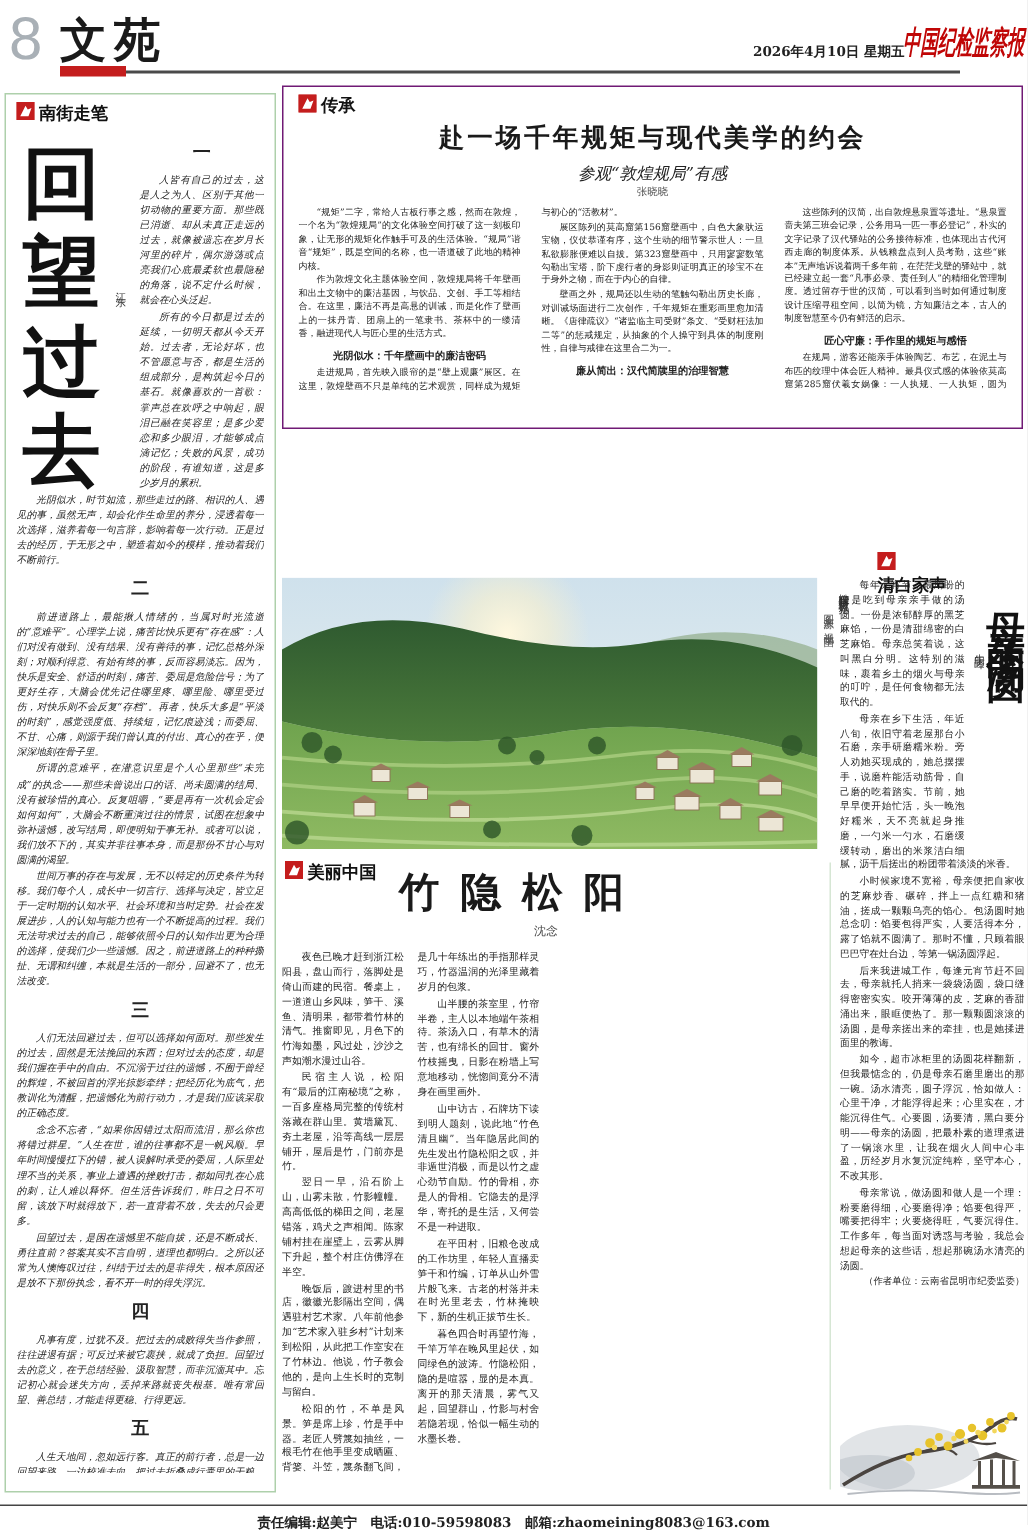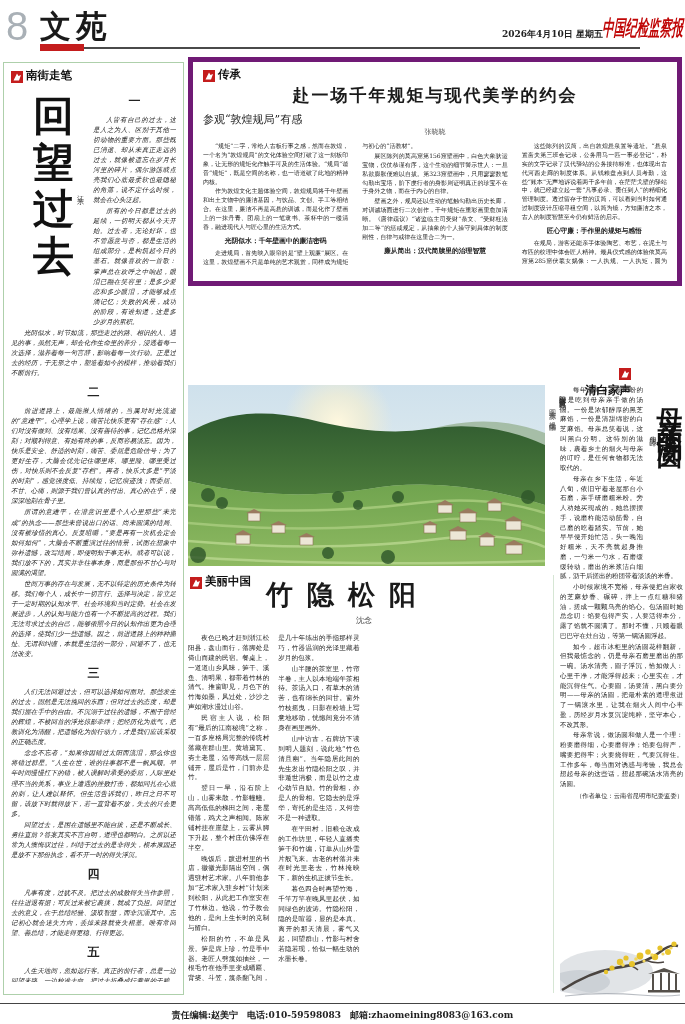--- a/index.html
+++ b/index.html
@@ -9,40 +9,40 @@
   .pagenum{position:absolute;left:6px;top:4px;font-size:40px;font-weight:300;color:#a9b0b6;
            font-family:"Liberation Sans",sans-serif;}
   .secname{position:absolute;left:40px;top:6px;font-size:31px;font-weight:700;letter-spacing:5px;}
   .mast-rule{position:absolute;left:40px;top:47px;width:600px;height:2px;background:#4a4a4a;}
   .mast-redbar{position:absolute;left:40px;top:44px;width:44px;height:7px;background:#c41d1d;z-index:2;}
   .mast-date{position:absolute;right:82px;top:28px;font-size:9px;font-weight:700;color:#222;}
   .logo{position:absolute;right:2px;top:14px;font-size:21px;font-weight:900;color:#c00606;
         white-space:nowrap;transform:scaleX(.55) skewX(-4deg);transform-origin:100% 50%;
         font-style:italic;letter-spacing:0px;}
   
-  .slabel{display:flex;align-items:flex-end;gap:3px;font-size:11.5px;font-weight:700;color:#111;}
+  .slabel{display:flex;align-items:flex-start;gap:3px;font-size:11.5px;font-weight:700;color:#111;}
   .flag{width:12px;height:12px;background:#c41d1d;display:inline-block;position:relative;flex:0 0 12px;}
   .flag svg{position:absolute;inset:0;}
   
-  .redbox{position:absolute;left:188px;top:57px;width:494px;height:229px;border:5px solid #701a75;
+  .redbox{position:absolute;left:188px;top:57px;width:494px;height:229px;border:1px solid #701a75;
           box-sizing:border-box;padding:5px 10px 4px;background:#fff;}
   .rb-title{text-align:center;font-size:17px;font-weight:800;letter-spacing:2px;margin-top:1px;}
-  .rb-sub{text-align:left;font-size:11px;margin-top:5px;color:#222;}
+  .rb-sub{text-align:center;font-size:11px;margin-top:5px;color:#222;font-style:italic;}
   .rb-author{text-align:center;font-size:7px;margin-top:0;color:#555;}
   .rb-cols{margin-top:5px;height:133px;column-count:3;column-gap:14px;column-fill:auto;
            font-size:6px;line-height:1.48;text-align:justify;overflow:hidden;color:#222;}
   .rb-cols .para{margin:0 0 1px;text-indent:2em;}
   .rb-cols .subhead{text-align:center;font-weight:700;font-size:6.8px;margin:4px 0 3px;text-indent:0;}
   
   .sidebar{position:absolute;left:3px;top:62px;width:181px;height:933px;border:1px solid #aed0ab;
            box-sizing:border-box;padding:5px 7px 6px;overflow:hidden;}
   .hw-body{margin-top:4px;font-size:6.5px;line-height:1.55;text-align:justify;font-style:italic;
            color:#222;overflow:hidden;height:895px;}
   .hw-title{float:left;width:76px;height:222px;margin:6px 6px 2px 0;position:relative;font-style:normal;}
-  .hw-title-chars{width:56px;margin-left:22px;font-size:41px;line-height:1.14;font-weight:700;
+  .hw-title-chars{width:56px;margin-left:4px;font-size:52px;line-height:1.14;font-weight:700;
                   word-break:break-all;color:#111;}
   .hw-author{position:absolute;right:2px;top:96px;writing-mode:vertical-rl;font-size:7px;
              letter-spacing:3px;color:#333;}
   .hw-body .secnum{text-align:center;font-weight:700;font-size:12px;margin:5px 0 4px;font-style:normal;text-indent:0;}
   .hw-body .para{margin:0 0 1px;text-indent:2em;}
   
   .photo{position:absolute;left:188px;top:385px;width:357px;height:181px;overflow:hidden;}
   .photo svg{display:block;}
   .photo-cap{position:absolute;left:547px;top:390px;height:175px;writing-mode:vertical-rl;
              font-size:7px;color:#333;display:flex;flex-direction:column;justify-content:flex-start;
@@ -268,20 +268,21 @@
   </div>
   <article class="mq-article">
     <div class="mq-title">
       <div class="mq-title-chars">母亲的汤圆</div>
       <div class="mq-author">牛明峰</div>
     </div>
     <div>
         <p class="para">每年元宵节，最期盼的便是吃到母亲亲手做的汤圆。一份是浓郁醇厚的黑芝麻馅，一份是清甜绵密的白芝麻馅。母亲总笑着说，这叫黑白分明。这特别的滋味，裹着乡土的烟火与母亲的叮咛，是任何食物都无法取代的。</p>
         <p class="para">母亲在乡下生活，年近八旬，依旧守着老屋那台小石磨，亲手研磨糯米粉。旁人劝她买现成的，她总摆摆手，说磨杵能活动筋骨，自己磨的吃着踏实。节前，她早早便开始忙活，头一晚泡好糯米，天不亮就起身推磨，一勺米一勺水，石磨缓缓转动，磨出的米浆洁白细腻，沥干后搓出的粉团带着淡淡的米香。</p>
         <p class="para">小时候家境不宽裕，母亲便把自家收的芝麻炒香、碾碎，拌上一点红糖和猪油，搓成一颗颗乌亮的馅心。包汤圆时她总念叨：馅要包得严实，人要活得本分，露了馅就不圆满了。那时不懂，只顾着眼巴巴守在灶台边，等第一锅汤圆浮起。</p>
+        <p class="para">后来我进城工作，每逢元宵节赶不回去，母亲就托人捎来一袋袋汤圆，袋口缝得密密实实。咬开薄薄的皮，芝麻的香甜涌出来，眼眶便热了。那一颗颗圆滚滚的汤圆，是母亲搓出来的牵挂，也是她揉进面里的教诲。</p>
         <p class="para">如今，超市冰柜里的汤圆花样翻新，但我最惦念的，仍是母亲石磨里磨出的那一碗。汤水清亮，圆子浮沉，恰如做人：心里干净，才能浮得起来；心里实在，才能沉得住气。心要圆，汤要清，黑白要分明——母亲的汤圆，把最朴素的道理煮进了一锅滚水里，让我在烟火人间中心丰盈，历经岁月水复沉淀纯粹，坚守本心，不改其形。</p>
         <p class="para">母亲常说，做汤圆和做人是一个理：粉要磨得细，心要磨得净；馅要包得严，嘴要把得牢；火要烧得旺，气要沉得住。工作多年，每当面对诱惑与考验，我总会想起母亲的这些话，想起那碗汤水清亮的汤圆。</p>
       </div>
     <p class="mq-sign para">（作者单位：云南省昆明市纪委监委）</p>
   </article>
 
   <div class="painting">
     <svg width="123" height="88" viewBox="0 0 123 88">
       <ellipse cx="45" cy="60" rx="48" ry="22" fill="#c9ced4" opacity="0.55"></ellipse>
       <ellipse cx="20" cy="70" rx="30" ry="12" fill="#b8bec6" opacity="0.5"></ellipse>

